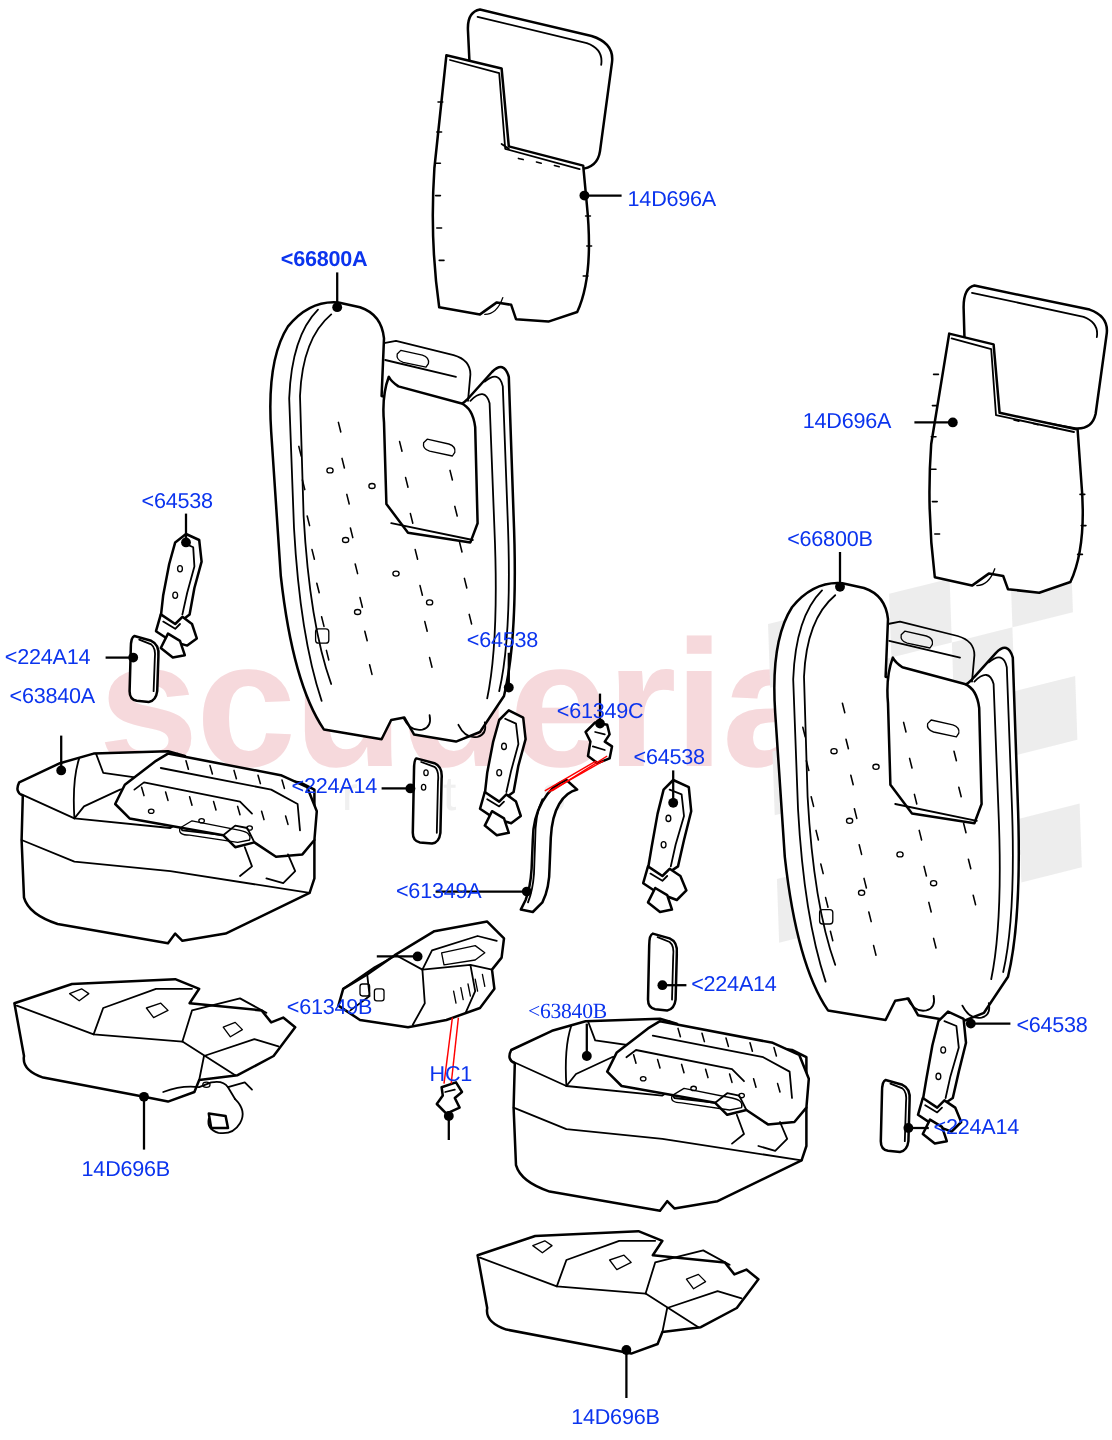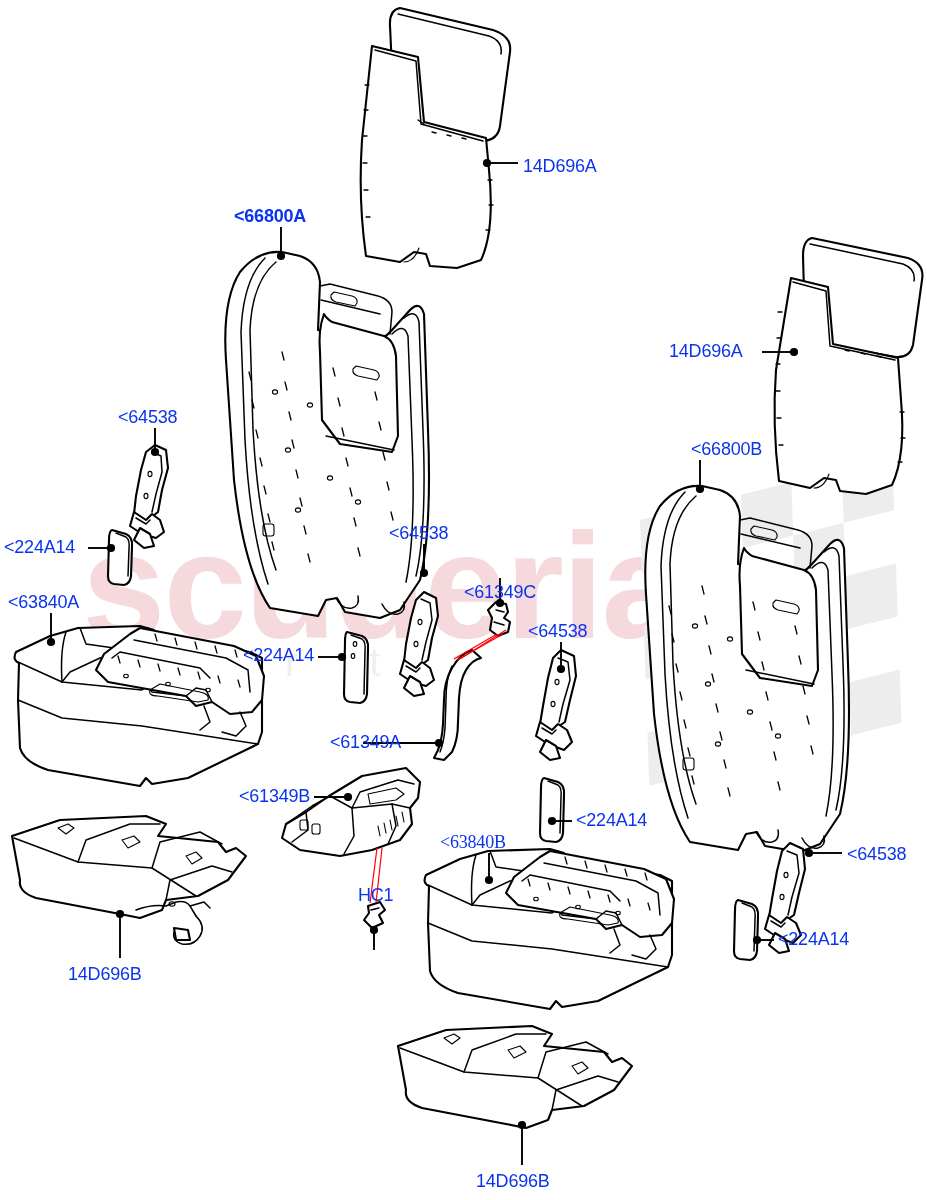--- a/index.html
+++ b/index.html
@@ -529,30 +529,30 @@
         <circle class="dot" cx="120" cy="914" r="4.1"></circle>
 
       <path class="ld" d="M522 1126 L522 1165"></path>
         <circle class="dot" cx="522" cy="1125" r="4.1"></circle>
     </g>
   </svg>
 
   <div class="lbl" style="left:523px;top:157px;">14D696A</div>
   <div class="lbl" style="left:234px;top:207px;font-weight:bold;">&lt;66800A</div>
   <div class="lbl" style="left:669px;top:342px;">14D696A</div>
-  <div class="lbl" style="left:656px;top:440px;margin-left:35px;">&lt;66800B</div>
+  <div class="lbl" style="left:656px;top:440px;">&lt;66800B</div>
   <div class="lbl" style="left:118px;top:408px;">&lt;64538</div>
   <div class="lbl" style="left:4px;top:538px;">&lt;224A14</div>
-  <div class="lbl" style="left:8px;top:593px;">&lt;63840A</div>
+  <div class="lbl" style="left:8px;top:571px;">&lt;63840A</div>
   <div class="lbl" style="left:389px;top:524px;">&lt;64538</div>
   <div class="lbl" style="left:464px;top:583px;">&lt;61349C</div>
   <div class="lbl" style="left:243px;top:646px;">&lt;224A14</div>
   <div class="lbl" style="left:528px;top:622px;">&lt;64538</div>
   <div class="lbl" style="left:288px;top:733px;margin-left:42px;">&lt;61349A</div>
-  <div class="lbl" style="left:239px;top:787px;">&lt;61349B</div>
+  <div class="lbl" style="left:239px;top:830px;">&lt;61349B</div>
   <div class="lbl" style="left:576px;top:811px;">&lt;224A14</div>
   <div class="lbl" style="left:440px;top:833px;font-family:Liberation Serif, serif;">&lt;63840B</div>
   <div class="lbl" style="left:847px;top:845px;">&lt;64538</div>
   <div class="lbl" style="left:778px;top:930px;">&lt;224A14</div>
   <div class="lbl" style="left:358px;top:886px;">HC1</div>
   <div class="lbl" style="left:68px;top:965px;">14D696B</div>
   <div class="lbl" style="left:476px;top:1172px;">14D696B</div>
 
 </div>
 

